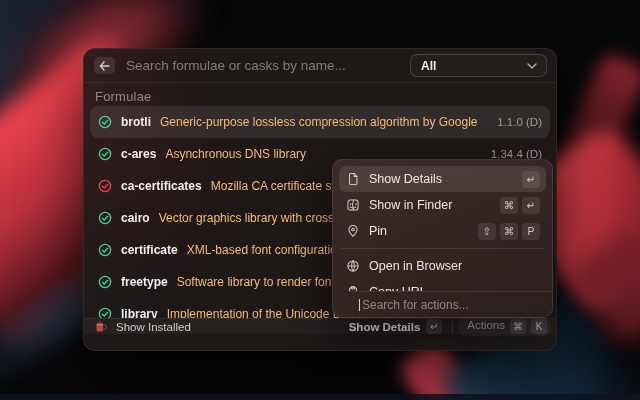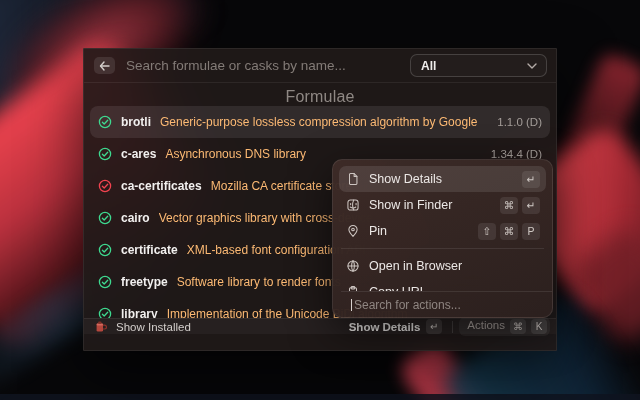--- a/index.html
+++ b/index.html
@@ -22,37 +22,37 @@
     background:linear-gradient(135deg,#f34853 18%,#a02832 62%,#3c1015); filter:blur(9px); }
   .sh-red-right2 { left:585px; top:238px; width:85px; height:95px; transform:rotate(-38deg); border-radius:22px;
     background:#6f1f26; filter:blur(12px); opacity:.85; }
   .sh-red-bottom { left:432px; top:338px; width:52px; height:140px; transform:rotate(-36deg); border-radius:16px;
     background:linear-gradient(#e4475a,#8e2533); filter:blur(8px); opacity:.92; }
   .sh-teal-bottom { left:468px; top:318px; width:160px; height:155px; transform:rotate(-36deg); border-radius:20px;
     background:linear-gradient(100deg,#1b4258,#10263a 70%,rgba(0,0,0,0)); filter:blur(10px); opacity:.92; }
   .sh-strip-bottom { left:0; top:394px; width:640px; height:6px; background:#0f1420; opacity:.85; }
 
   
-  .window { position:absolute; left:83px; top:48px; width:474px; height:303px; border-radius:1px;
+  .window { position:absolute; left:83px; top:48px; width:474px; height:303px; border-radius:12px;
     background:rgba(33,26,25,0.92); backdrop-filter:blur(26px) saturate(130%); -webkit-backdrop-filter:blur(26px) saturate(130%);
     border:1px solid rgba(255,255,255,0.07); box-shadow:0 22px 60px rgba(0,0,0,0.6); z-index:2; overflow:hidden; }
 
   .header { position:absolute; left:0; top:0; right:0; height:34px; display:flex; align-items:center;
     border-bottom:1px solid rgba(255,255,255,0.065); padding:0 9px 0 10px; }
   .back-btn { width:21px; height:17px; border-radius:5px; background:rgba(255,255,255,0.1);
     display:flex; align-items:center; justify-content:center; flex:none; cursor:pointer; }
   .search-input { flex:1; margin-left:11px; background:transparent; border:none; outline:none;
     font-family:"Liberation Sans",sans-serif; font-size:13.5px; color:#e8e4e2; min-width:0; }
   .search-input::placeholder { color:#837b77; }
   .dropdown { width:137px; height:23px; flex:none; border:1px solid rgba(255,255,255,0.16); border-radius:7px;
     background:rgba(255,255,255,0.025); display:flex; align-items:center; padding:0 9px 0 10px; cursor:pointer; }
   .dropdown .dd-label { font-size:12px; font-weight:bold; color:#f0eeec; flex:1; }
 
   .list { position:absolute; top:34px; left:6px; right:6px; bottom:24px; overflow:hidden; }
-  .section-title { padding:8px 5px 4px 5px; font-size:16px; line-height:11px; color:#8f8884; letter-spacing:.2px;text-align:center; }
+  .section-title { padding:8px 5px 4px 5px; font-size:13px; line-height:11px; color:#8f8884; letter-spacing:.2px; }
   .row { height:26px; border-radius:8px; display:flex; align-items:center; padding:16px 8px; gap:9px; overflow:hidden; white-space:nowrap; }
   .row.selected { background:rgba(255,255,255,0.088); }
   .row .name { font-size:12px; font-weight:bold; color:#f2f0ef; flex:none; }
   .row .desc { font-size:12px; color:#fdba74; overflow:hidden; }
   .row .version { margin-left:auto; font-size:11.5px; color:#a49d99; flex:none; padding-left:8px; }
   .check { width:14px; height:14px; flex:none; display:flex; }
 
   .statusbar { position:absolute; left:0; right:0; bottom:16px; height:16px; background:#262020;
     border-top:1px solid rgba(255,255,255,0.07); display:flex; align-items:center; padding:0 6px 0 10px; z-index:3; }
   .statusbar .app-label { font-size:11.5px; color:#d3cecb; margin-left:8px; }
@@ -72,21 +72,21 @@
     background:linear-gradient(160deg,rgba(62,44,40,0.94),rgba(44,32,30,0.96));
     backdrop-filter:blur(24px) saturate(130%); -webkit-backdrop-filter:blur(24px) saturate(130%);
     border:1px solid rgba(255,255,255,0.09); box-shadow:0 14px 40px rgba(0,0,0,0.55); z-index:4; overflow:hidden; }
   .menu-list { position:absolute; top:0; left:0; right:0; bottom:26px; overflow:hidden; padding:6px 6px 0 6px; }
   .menu-item { height:26px; border-radius:7px; display:flex; align-items:center; gap:9px; padding:0 6px 0 7px; cursor:pointer; }
   .menu-item.selected { background:rgba(255,255,255,0.1); }
   .menu-item .mi-label { font-size:12.5px; color:#ece8e6; flex:1; white-space:nowrap; overflow:hidden; }
   .menu-item .mi-keys { display:flex; gap:4px; }
   .menu-item .key { min-width:18px; height:17px; font-size:10.5px; background:rgba(255,255,255,0.09); }
   .menu-sep { height:1px; background:rgba(255,255,255,0.09); margin:4px 2px; }
-  .menu-footer { position:absolute; left:8px; right:0; bottom:0; height:26px; border-top:1px solid rgba(255,255,255,0.09);
+  .menu-footer { position:absolute; left:16px; right:0; bottom:0; height:26px; border-top:1px solid rgba(255,255,255,0.09);
     display:flex; align-items:center; padding:0 10px; }
   .caret { width:1px; height:12px; background:#d8d2cf; margin-right:2px; flex:none; }
   .menu-search { flex:1; background:transparent; border:none; outline:none; min-width:0;
     font-family:"Liberation Sans",sans-serif; font-size:12px; color:#e5e0dd; }
   .menu-search::placeholder { color:#8f8682; }
 
   .micon { flex:none; display:flex; }
   svg { display:block; }
 </style>
 </head>

